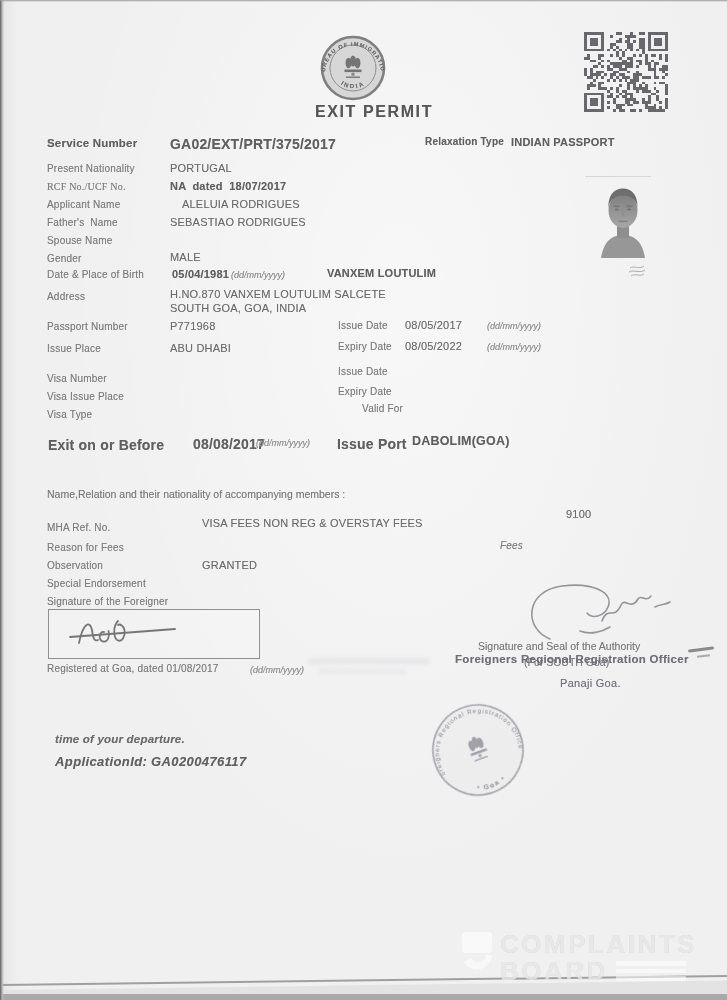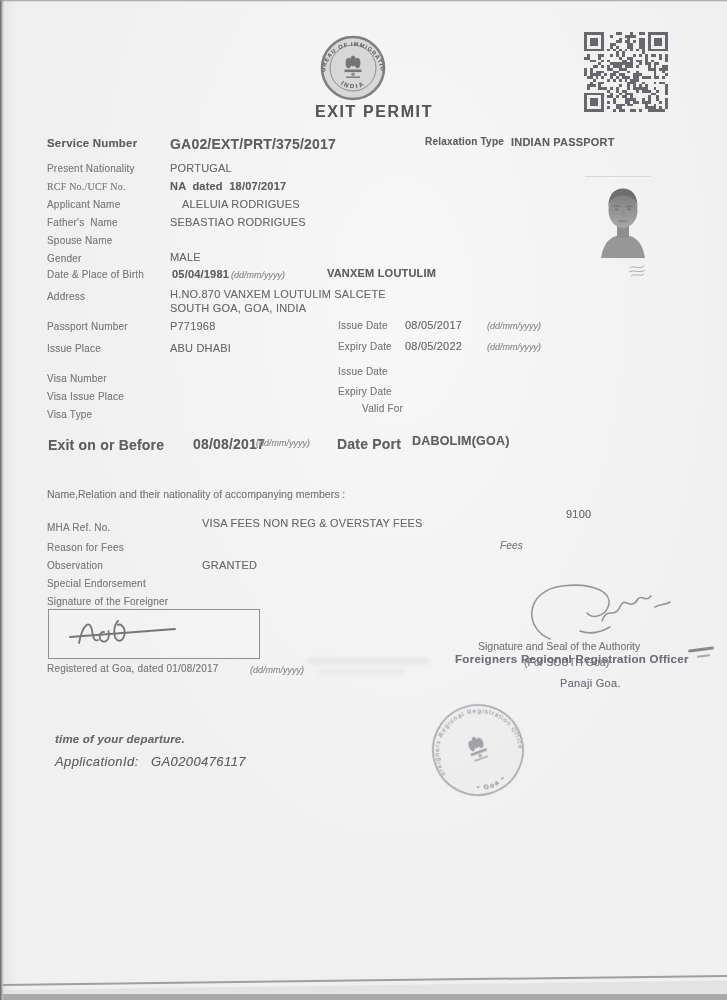--- a/index.html
+++ b/index.html
@@ -15,21 +15,21 @@
   .abs{position:absolute;}
   .lbl{font-size:10px;color:#7c7c7c;letter-spacing:.2px;white-space:pre;}
   .val{font-size:11px;color:#6b6b6b;letter-spacing:.2px;white-space:pre;}
   .b{font-weight:bold;color:#5f5f5f;}
   .big{font-size:14px;}
   .fmt{font-size:9px;font-style:italic;color:#8e8e8e;white-space:pre;}
   .soft{text-shadow:0 0 .6px rgba(110,110,110,.45);}
   .title{font-size:16px;font-weight:bold;letter-spacing:1.6px;color:#565656;}
   .note{font-size:10.5px;color:#7a7a7a;}
   .surrender{font-size:11.5px;font-weight:bold;font-style:italic;color:#6a6a6a;letter-spacing:.2px;}
-  .appid{font-size:13px;font-weight:normal;font-style:italic;color:#606060;letter-spacing:.4px;}
+  .appid{font-size:13px;font-weight:bold;font-style:italic;color:#606060;letter-spacing:.4px;}
   .auth-line{font-size:10.5px;color:#7b7b7b;}
   .stamped{font-size:11.5px;font-weight:bold;color:#6f6f78;filter:blur(.3px);letter-spacing:.3px;white-space:pre;}
   .sigbox{border:1.5px solid #8f8f8f;background:rgba(255,255,255,0.15);}
   .edge-left{left:0;top:0;width:4px;height:100%;background:linear-gradient(90deg,#5c5c5c,#b9b9b9 55%,rgba(185,185,185,0));z-index:6;}
   .edge-top{left:0;top:0;width:100%;height:2px;background:linear-gradient(#9b9b9b,rgba(155,155,155,0));z-index:6;}
   .edge-bottom-band{left:0;bottom:0;width:100%;height:26px;background:#e3e3e4;clip-path:polygon(0 62%,100% 25%,100% 100%,0 100%);z-index:3;}
   .edge-bottom-line{left:2px;top:984px;width:730px;height:1.6px;background:#9f9fa0;transform:rotate(-0.72deg);transform-origin:left center;z-index:4;}
   .edge-bottom-strip{left:0;bottom:0;width:100%;height:6px;background:#a9a9aa;z-index:5;}
   .photoline{left:585px;top:176px;width:66px;height:1px;background:#cfcfcf;opacity:.8;}
   .residue{background:#9aa0ad;filter:blur(2.2px);border-radius:3px;}
@@ -446,21 +446,21 @@
   <div class="abs lbl" style="left:47px;top:373px;">Visa Number</div>
   <div class="abs lbl" style="left:338px;top:366px;">Issue Date</div>
   <div class="abs lbl" style="left:47px;top:391px;">Visa Issue Place</div>
   <div class="abs lbl" style="left:338px;top:386px;">Expiry Date</div>
   <div class="abs lbl" style="left:47px;top:409px;">Visa Type</div>
   <div class="abs lbl" style="left:362px;top:403px;">Valid For</div>
 
   <div class="abs lbl b big" style="left:48px;top:437px;">Exit on or Before</div>
   <div class="abs val b big" style="left:193px;top:436px;">08/08/2017</div>
   <div class="abs fmt" style="left:256px;top:438px;">(dd/mm/yyyy)</div>
-  <div class="abs lbl b big" style="left:337px;top:436px;">Date Port</div>
+  <div class="abs lbl b big" style="left:337px;top:436px;">Issue Port</div>
   <div class="abs val b" style="left:412px;top:434px;font-size:12.5px;">DABOLIM(GOA)</div>
 
   <div class="abs note" style="left:47px;top:488px;">Name,Relation and their nationality of accompanying members :</div>
 
   <div class="abs lbl" style="left:47px;top:522px;">MHA Ref. No.</div>
   <div class="abs lbl" style="left:47px;top:542px;">Reason for Fees</div>
   <div class="abs val" style="left:202px;top:517px;">VISA FEES NON REG &amp; OVERSTAY FEES</div>
   <div class="abs lbl" style="left:500px;top:540px;font-style:italic;">Fees</div>
   <div class="abs val" style="left:566px;top:508px;">9100</div>
   <div class="abs lbl" style="left:47px;top:560px;">Observation</div>
@@ -525,20 +525,37 @@
         <ellipse cx="47.5" cy="46" rx="3" ry="5.5"></ellipse>
         <ellipse cx="52" cy="44" rx="3" ry="6"></ellipse>
         <ellipse cx="56.5" cy="46" rx="3" ry="5.5"></ellipse>
         <rect x="43.5" y="53" width="17" height="2.6"></rect>
         <circle cx="52" cy="58" r="1.8" fill="#a5a5ad"></circle>
         <rect x="45" y="60.5" width="14" height="1.4"></rect>
       </g>
     </svg>
   </div>
 
+  <div class="abs wm">
+    <svg width="32" height="42" viewBox="0 0 32 42">
+      <rect x="1" y="1" width="30" height="21" rx="4" fill="rgba(255,255,255,0.6)"></rect>
+      <path d="M31,24 A15,15 0 0 1 3,31 L10,27 A8,8 0 0 0 25,24 Z" fill="rgba(255,255,255,0.55)"></path>
+    </svg>
+    <div class="wm-words">
+      <span class="wm-w1">COMPLAINTS</span>
+      <div class="wm-row2">
+        <span class="wm-w2">BOARD</span>
+        <span class="wm-tag">
+            <span></span>
+            <span></span>
+            <span></span>
+          </span>
+      </div>
+    </div>
+  </div>
 
   <div class="abs edge-bottom-band"></div>
   <div class="abs edge-bottom-line"></div>
   <div class="abs edge-bottom-strip"></div>
   <div class="abs edge-left"></div>
   <div class="abs edge-top"></div>
 
 </div>
 
 </body></html>

